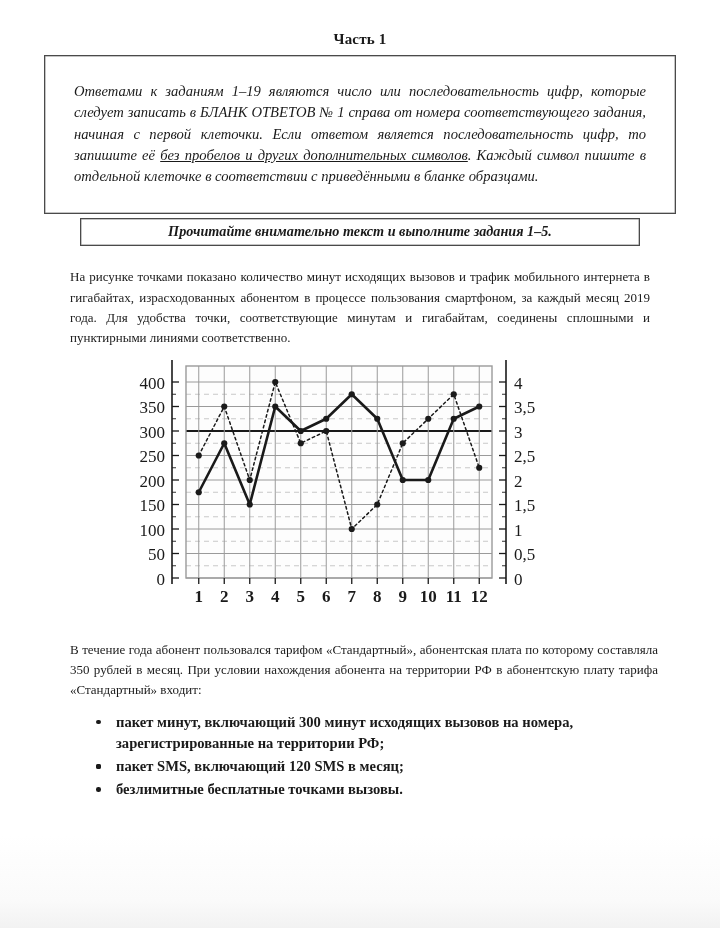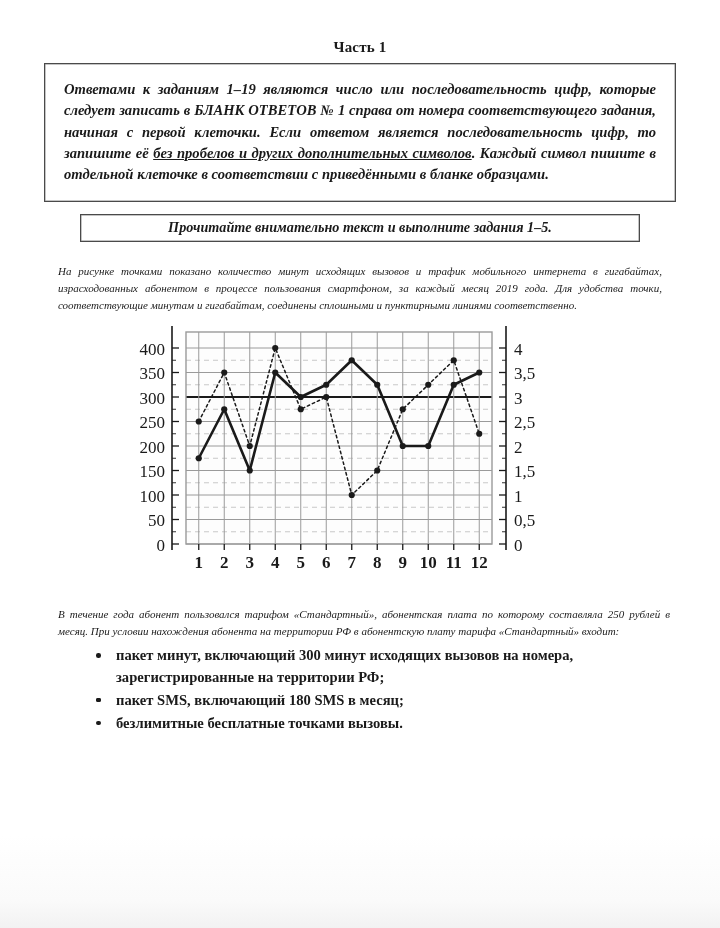--- a/index.html
+++ b/index.html
@@ -14,76 +14,75 @@
     color: #1a1a1a;
     overflow: hidden;
     position: relative;
   }
   .page {
     position: relative;
     width: 720px;
     height: 928px;
     background: linear-gradient(180deg, #ffffff 0%, #ffffff 90%, #fafafa 97%, #f2f2f2 100%);
     box-sizing: border-box;
-    padding: 12px 44px;
+    padding: 4px 44px;
   }
 
   
   .part-title {
     text-align: center;
     font-weight: bold;
     font-size: 15px;
     padding-top: 27px;
     letter-spacing: .2px;
   }
 
   
   .frame-box {
     border: 1.4px solid #4a4a4a;
     margin-top: 7px;
     padding: 9px 13px 10px 13px;
     box-shadow: 0 0 0 0.5px #8a8a8a inset;
   }
   .frame-box p {
-    margin: 6px;
+    margin: 16px;
     font-style: italic;
-    font-weight: bold;
+    font-weight: normal;
     font-size: 14.6px;
     line-height: 1.46;
     text-align: justify;
     text-align-last: left;
   }
   .frame-box .u { text-decoration: underline; }
 
   
   .banner-wrap {
-    margin-top: 12px;
+    margin-top: 4px;
     display: flex;
     justify-content: center;
   }
   .banner {
     border: 1.4px solid #4a4a4a;
     padding: 4px 22px 5px 22px;
     font-style: italic;
     font-weight: bold;
     font-size: 14.2px;
     text-align: center;
     box-shadow: 0 0 0 0.5px #8a8a8a inset;
     width: 560px;
     box-sizing: border-box;
   }
 
   
   .para {
-    margin: 0;
-    font-size: 11px;
+    margin: 12px;
+    font-size: 13px;
     line-height: 1.54;
     text-align: justify;
     text-align-last: left;
-    font-style: italic;
   }
   .intro-para {
     margin-top: 21px;
     padding: 0 14px 0 14px;
   }
   .tariff-para {
     margin-top: 18px;
     padding: 0 6px 0 14px;
   }
 
@@ -279,22 +278,22 @@
           <circle cx="263.75" cy="169" r="3.1" fill="#1a1a1a"></circle>
           <circle cx="289.25" cy="144.5" r="3.1" fill="#1a1a1a"></circle>
           <circle cx="314.75" cy="83.25" r="3.1" fill="#1a1a1a"></circle>
           <circle cx="340.25" cy="58.75" r="3.1" fill="#1a1a1a"></circle>
           <circle cx="365.75" cy="34.25" r="3.1" fill="#1a1a1a"></circle>
           <circle cx="391.25" cy="107.75" r="3.1" fill="#1a1a1a"></circle>
         </g>
     </svg>
   </div>
 
-  <p class="para tariff-para">В течение года абонент пользовался тарифом «Стандартный», абонентская плата по которому составляла 250 рублей в месяц. При условии нахождения абонента на территории РФ в абонентскую плату тарифа «Стандартный» входит:</p>
+  <p class="para tariff-para">В течение года абонент пользовался тарифом «Стандартный», абонентская плата по которому составляла 350 рублей в месяц. При условии нахождения абонента на территории РФ в абонентскую плату тарифа «Стандартный» входит:</p>
 
   <ul class="bullets">
     <li><span class="dot"></span><span>пакет минут, включающий 300 минут исходящих вызовов на номера, зарегистрированные на территории РФ;</span></li>
     <li><span class="dot"></span></li>
-    <li><span class="dot"></span><span>пакет SMS, включающий 180 SMS в месяц;</span></li>
+    <li><span class="dot"></span><span>пакет SMS, включающий 120 SMS в месяц;</span></li>
     <li><span class="dot"></span><span>безлимитные бесплатные точками вызовы.</span></li>
   </ul>
 
 </div>
 
 </body></html>

